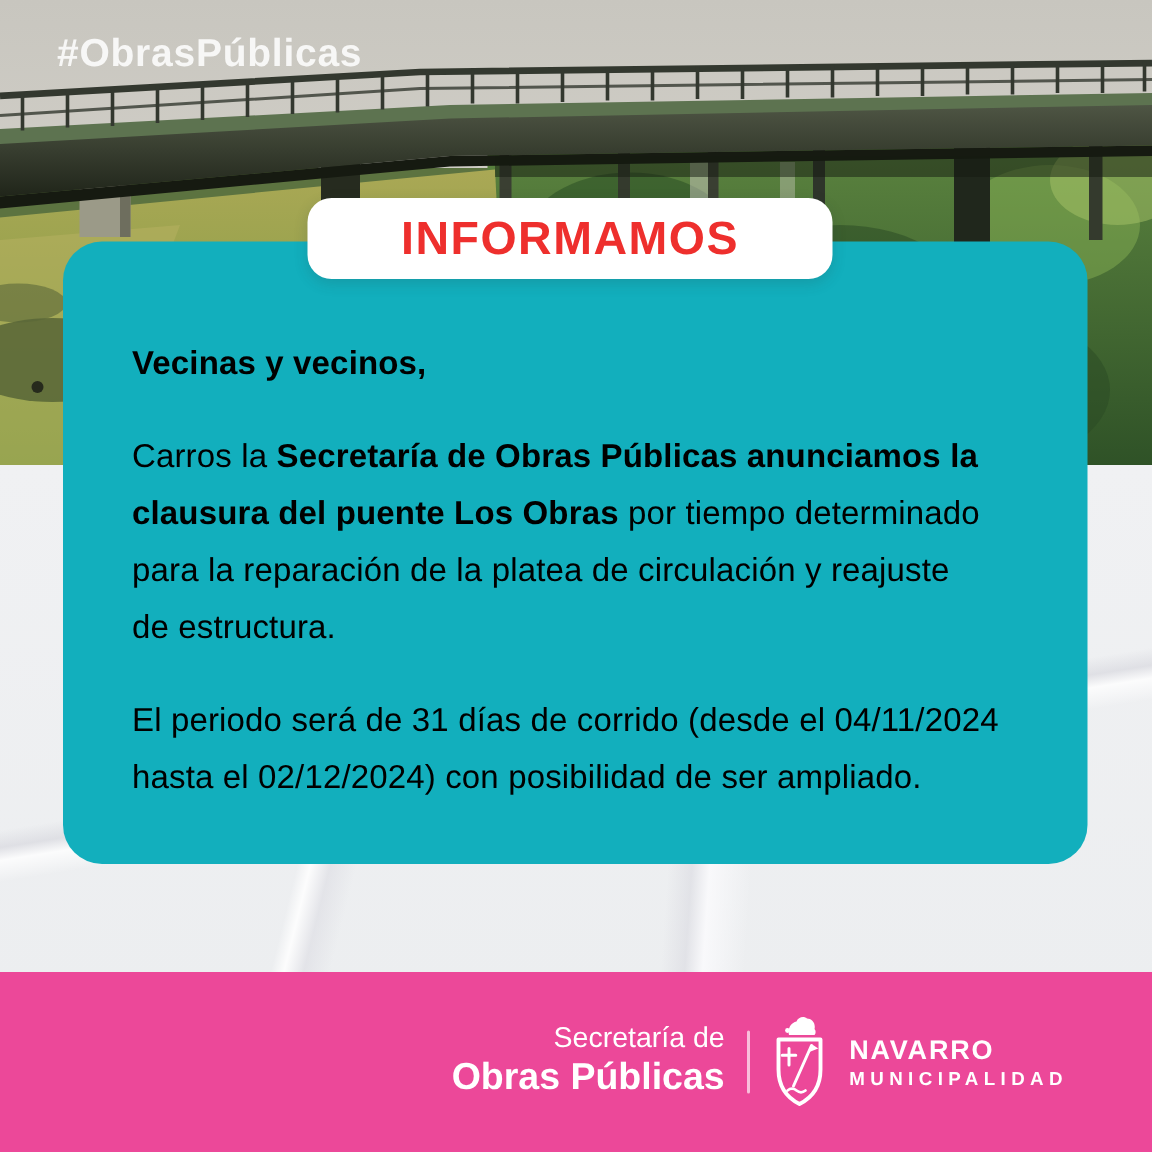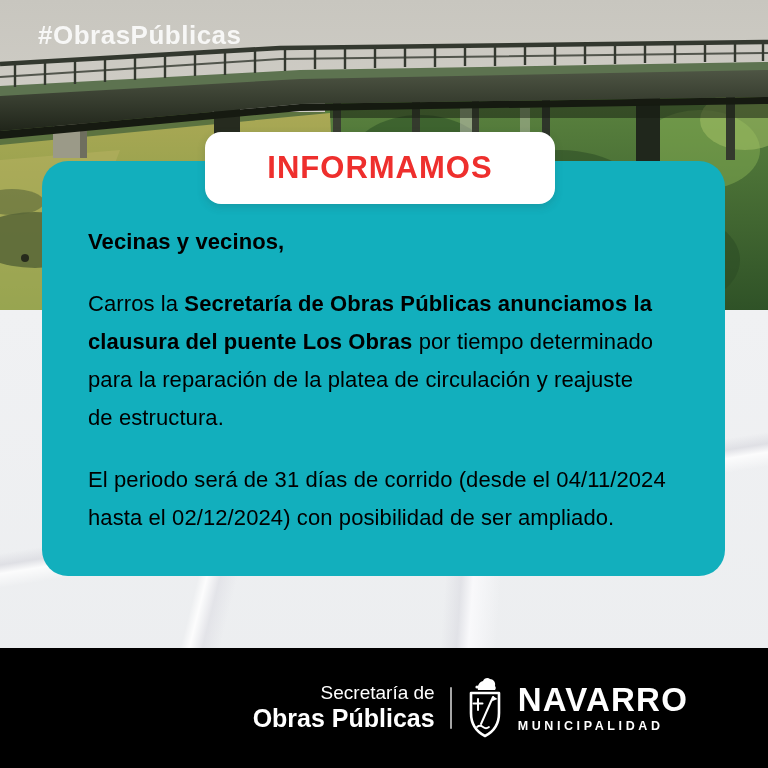--- a/index.html
+++ b/index.html
@@ -34,41 +34,41 @@
     padding:62px 30px 0 46px; color:#000000;
   }
   .card p {
     margin:0 0 24px 0; font-size:22px; line-height:38px;
     white-space:pre-line; letter-spacing:.1px;
   }
   .card .b { font-weight:700; }
 
   
   .banner {
-    position:absolute; left:205px; top:132px; width:350px; height:72px;
+    position:absolute; left:205px; top:132px; width:350px; height:54px;
     background:#ffffff; border-radius:16px;
     display:flex; align-items:center; justify-content:center;
     box-shadow:0 3px 9px rgba(40,60,60,.18);
   }
   .banner-title { color:#ee2f2d; font-size:31px; font-weight:700; letter-spacing:1px; }
 
   
   .footer {
     position:absolute; left:0; top:648px; width:768px; height:120px;
-    background:#000000; color:#ffffff; box-sizing:border-box;
+    background:#ec4899; color:#ffffff; box-sizing:border-box;
     display:flex; align-items:center; justify-content:flex-end;
-    padding-right:80px; gap:15px;
+    padding-right:56px; gap:15px;
   }
   .dept { text-align:right; line-height:1.18; }
   .dept-line1 { font-size:19px; font-weight:400; }
   .dept-line2 { font-size:25px; font-weight:700; }
   .divider { width:2px; height:42px; background:rgba(255,255,255,.65); border-radius:1px; }
   .crest { width:36px; height:62px; }
   .muni { line-height:1; }
-  .muni-name { font-size:33px; font-weight:700; letter-spacing:1.2px; }
+  .muni-name { font-size:18px; font-weight:700; letter-spacing:1.2px; }
   .muni-sub { font-size:12.5px; font-weight:700; letter-spacing:3.6px; margin-top:4px; }
 </style>
 </head>
 <body>
 
 <div class="poster">
 
   <div class="photo">
     <svg width="768" height="310" viewBox="0 0 768 310">
       <defs>

